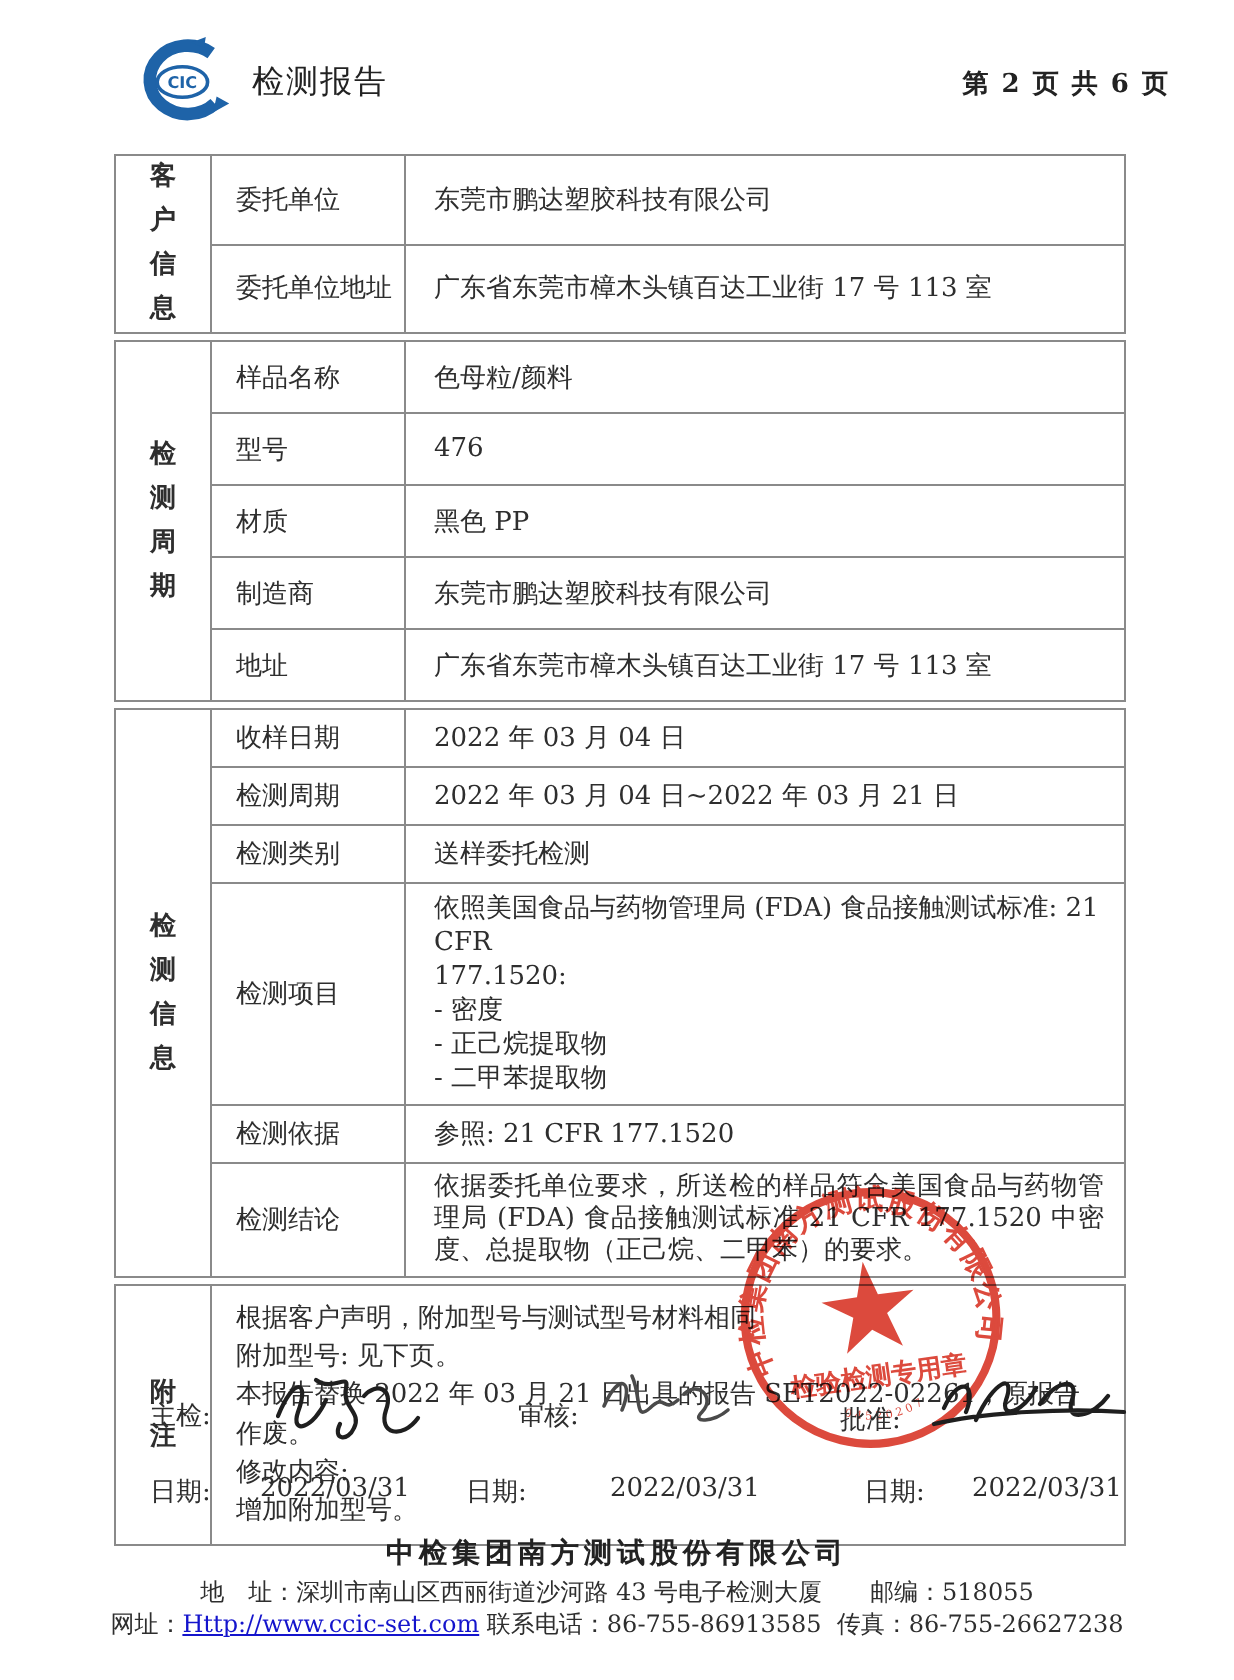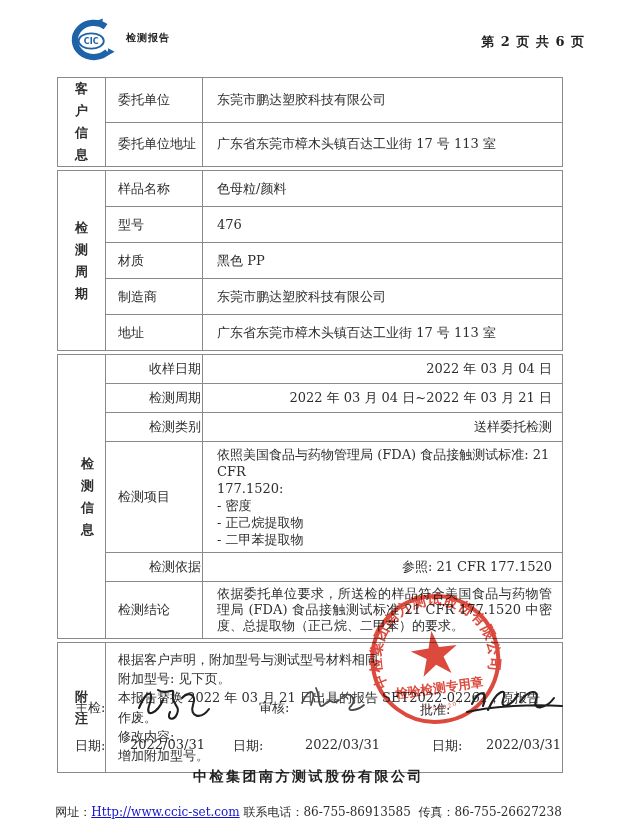--- a/index.html
+++ b/index.html
@@ -4,32 +4,32 @@
 <style>
   html,body { margin:0; padding:0; background:#ffffff; }
   .page {
     position:relative; width:617px; height:840px; background:#ffffff;
     font-family:"DejaVu Serif","Liberation Serif",serif; color:#2e2e2e;
     overflow:hidden;
     border-radius:25px;
   }
   
   .hdr-logo { position:absolute; left:66px; top:17px; width:54px; height:48px; }
-  .hdr-title { position:absolute; left:126px; top:31px; font-size:10px; font-weight:bold; letter-spacing:1px; color:#222; }
+  .hdr-title { position:absolute; left:126px; top:31px; font-size:16px; font-weight:normal; letter-spacing:1px; color:#222; }
   .hdr-no { position:absolute; left:228px; top:33px; font-size:13px; font-weight:bold; color:#222; }
   .hdr-page { position:absolute; right:32px; top:33px; font-size:13px; font-weight:bold; color:#222; letter-spacing:1px; }
   
   .tbl-wrap { position:absolute; left:57px; top:77px; width:507px; }
   table.sec { width:506px; border-collapse:collapse; table-layout:fixed; font-size:13px; margin-bottom:3px; color:#2e2e2e; }
   table.sec td { border:1px solid #8a8a8a; vertical-align:middle; overflow:hidden; }
   td.group { text-align:center; padding:0 11px; line-height:22px; font-weight:bold; }
   td.flabel { padding-left:12px; }
   td.fvalue { padding-left:14px; padding-right:10px; }
   tr.h33 td { height:33px; }
-  tr.h26 td { height:26px;text-align:right; }
+  tr.h26 td { height:26px; }
   td.ml-items { line-height:17px; white-space:pre-line; padding-top:4px; padding-bottom:4px; }
   td.ml-concl { line-height:16px; text-align:justify; padding-top:4px; padding-bottom:4px; }
   td.notes-cell { padding:7px 10px 7px 12px; line-height:19.2px; vertical-align:top; }
   .note-line { white-space:pre-wrap; }
   
   .sig-label { position:absolute; font-size:13px; color:#2e2e2e; }
   .date-label { position:absolute; font-size:13px; color:#2e2e2e; }
   .date-value { position:absolute; font-size:13px; color:#2e2e2e; }
   .sig { position:absolute; }
   .sig path { fill:none; stroke:#1f1f1f; stroke-width:2.1; stroke-linecap:round; stroke-linejoin:round; }
@@ -200,15 +200,16 @@
   </svg>
 
   <div class="date-label" style="left:75px; top:737px;">日期:</div>
   <div class="date-value" style="left:130px; top:737px;">2022/03/31</div>
   <div class="date-label" style="left:233px; top:737px;">日期:</div>
   <div class="date-value" style="left:305px; top:737px;">2022/03/31</div>
   <div class="date-label" style="left:432px; top:737px;">日期:</div>
   <div class="date-value" style="left:486px; top:737px;">2022/03/31</div>
 
   <div class="ftr-company">中检集团南方测试股份有限公司</div>
+  <div class="ftr-line1">地　址：深圳市南山区西丽街道沙河路 43 号电子检测大厦　　邮编：518055</div>
   <div class="ftr-line2"><span>网址：</span><a class="link">Http://www.ccic-set.com</a><span> 联系电话：86-755-86913585  传真：86-755-26627238</span></div>
 
 </div>
 
 </body></html>

